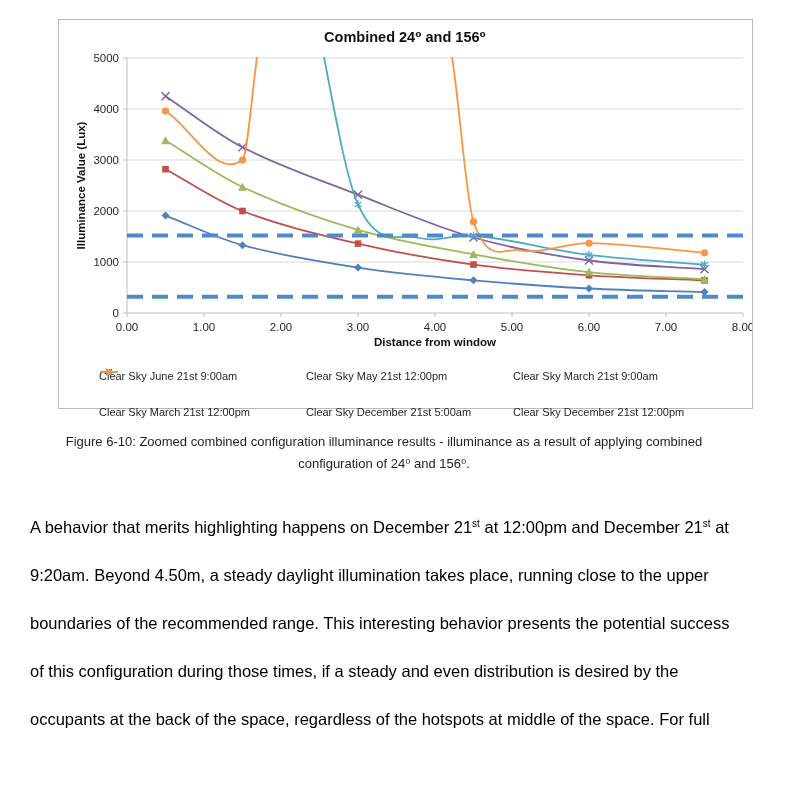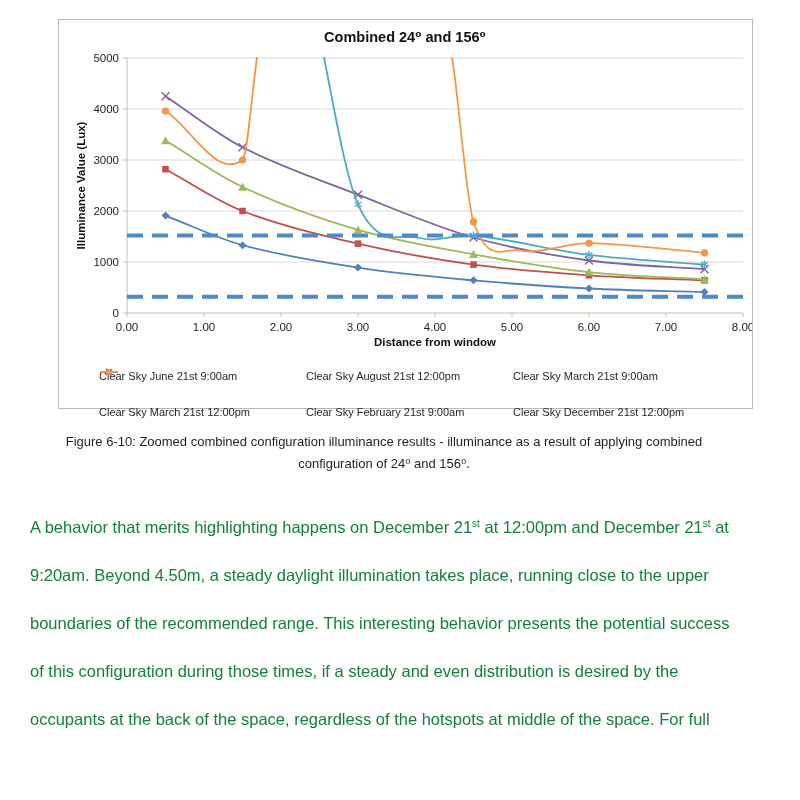--- a/index.html
+++ b/index.html
@@ -8,21 +8,21 @@
   .chart-box{position:absolute;left:58px;top:19px;width:693px;height:388px;
              border:1px solid #b9b9b9;background:#ffffff;}
   .chart-box svg{position:absolute;left:0;top:0;}
   .legend{position:absolute;left:40px;top:346px;right:6px;display:grid;
           grid-template-columns:207px 207px auto;row-gap:16px;}
   .legend-item{display:flex;align-items:center;height:20px;font-size:11px;color:#262626;white-space:nowrap;}
   .legend-item svg{flex:0 0 auto;margin-right:1px;}
   .caption{position:absolute;left:0;top:431px;width:768px;text-align:center;
            font-size:13px;line-height:22px;color:#1f1f1f;}
   .body-text{position:absolute;left:30px;top:503px;width:745px;}
-  .body-line{font-size:16.5px;line-height:48px;white-space:nowrap;color:#15803d;}
+  .body-line{font-size:16.5px;line-height:48px;white-space:nowrap;color:#000000;}
   .sup{font-size:10px;vertical-align:super;line-height:0;}
 </style>
 </head>
 <body>
 
 <div class="page">
 
   <div class="chart-box">
     <svg id="chart-svg" width="693" height="388" viewBox="0 0 693 388">
         <defs>
@@ -156,21 +156,21 @@
           </svg>
           <span>Clear Sky June 21st 9:00am</span>
         </div>
         <div class="legend-item">
           <svg width="20" height="12">
             <line x1="1" x2="19" y1="6" y2="6" stroke="#C0504D" stroke-width="1.6"></line>
             <g>
               <rect x="7.4" y="3.4" width="5.2" height="5.2" fill="#C0504D"></rect>
             </g>
           </svg>
-          <span>Clear Sky August 21st 12:00pm</span>
+          <span>Clear Sky May 21st 12:00pm</span>
         </div>
         <div class="legend-item">
           <svg width="20" height="12">
             <line x1="1" x2="19" y1="6" y2="6" stroke="#9BBB59" stroke-width="1.6"></line>
             <g>
               <path d="M10,2.8 L13.2,8.6 L6.8,8.6 Z" fill="#9BBB59"></path>
             </g>
           </svg>
           <span>Clear Sky March 21st 9:00am</span>
         </div>
@@ -186,21 +186,21 @@
         </div>
         <div class="legend-item">
           <svg width="20" height="12">
             <line x1="1" x2="19" y1="6" y2="6" stroke="#4BACC6" stroke-width="1.6"></line>
             <g>
               <line x1="10" y1="3" x2="10" y2="9" stroke="#4BACC6" stroke-width="1"></line>
               <line x1="7.4" y1="4.2" x2="12.6" y2="7.8" stroke="#4BACC6" stroke-width="1"></line>
               <line x1="7.4" y1="7.8" x2="12.6" y2="4.2" stroke="#4BACC6" stroke-width="1"></line>
             </g>
           </svg>
-          <span>Clear Sky February 21st 9:00am</span>
+          <span>Clear Sky December 21st 5:00am</span>
         </div>
         <div class="legend-item">
           <svg width="20" height="12">
             <line x1="1" x2="19" y1="6" y2="6" stroke="#F79646" stroke-width="1.6"></line>
             <g>
               <circle cx="10" cy="6" r="2.8" fill="#F79646"></circle>
             </g>
           </svg>
           <span>Clear Sky December 21st 12:00pm</span>
         </div>

